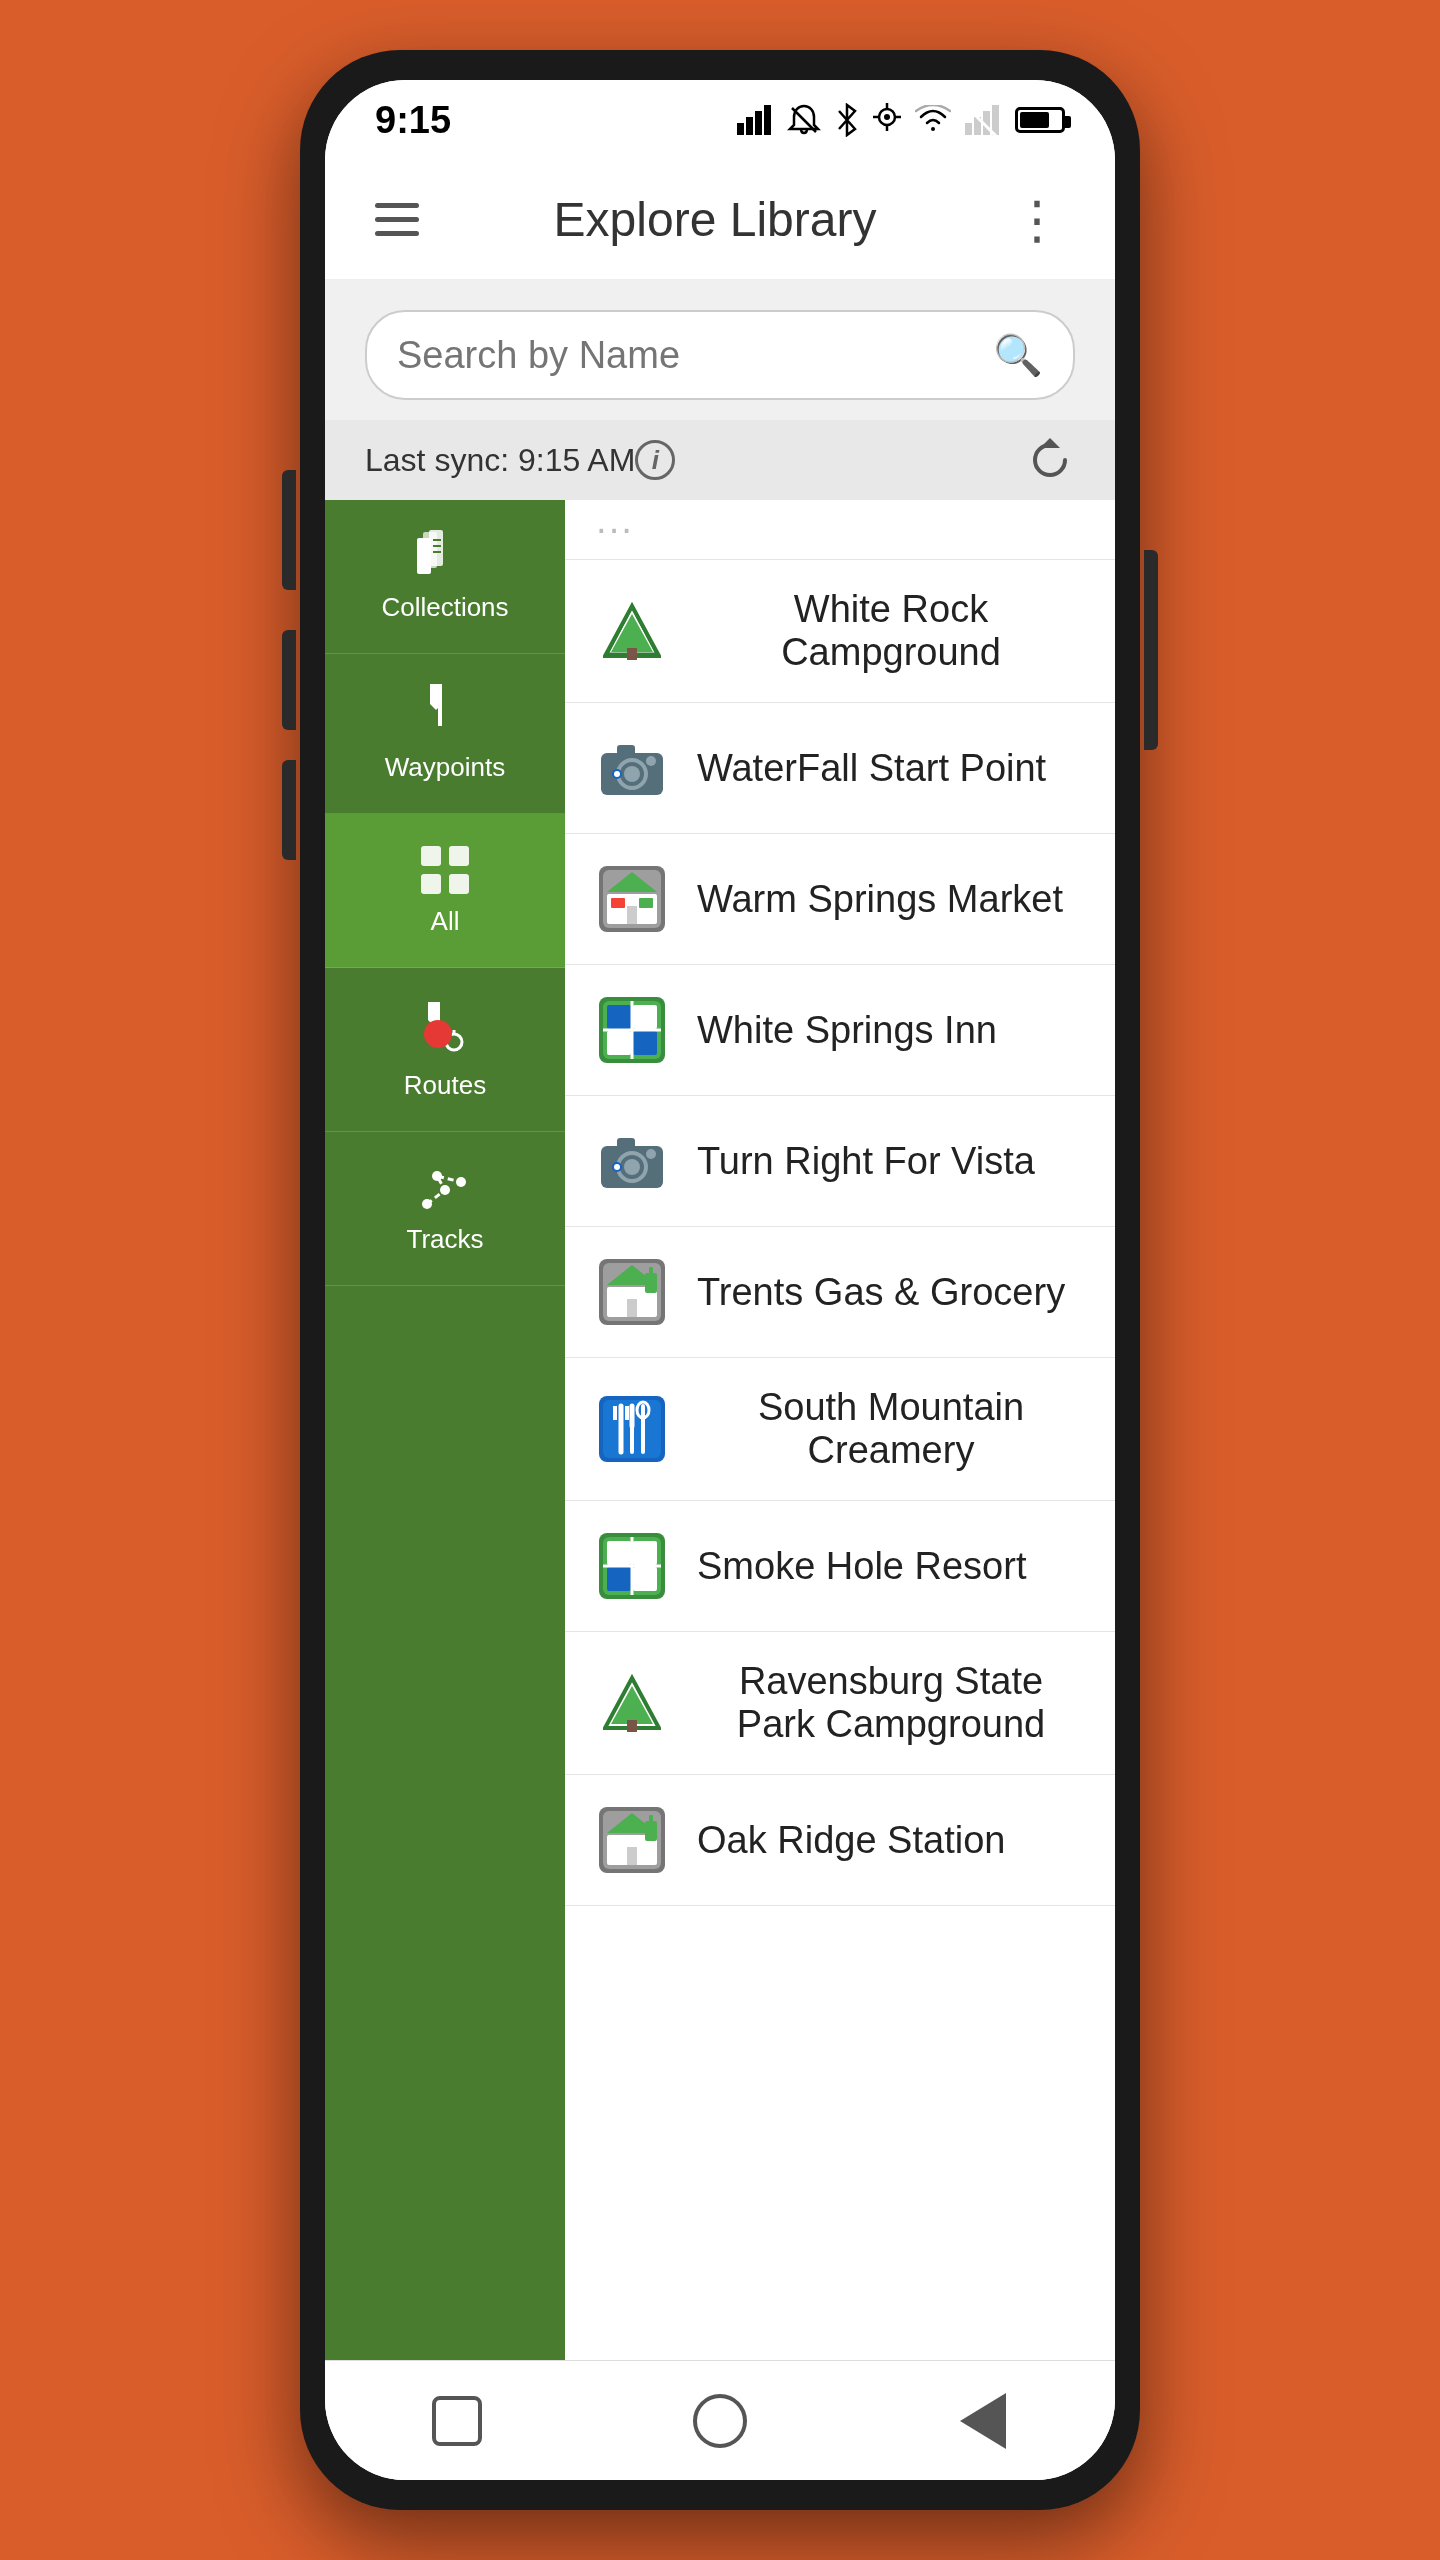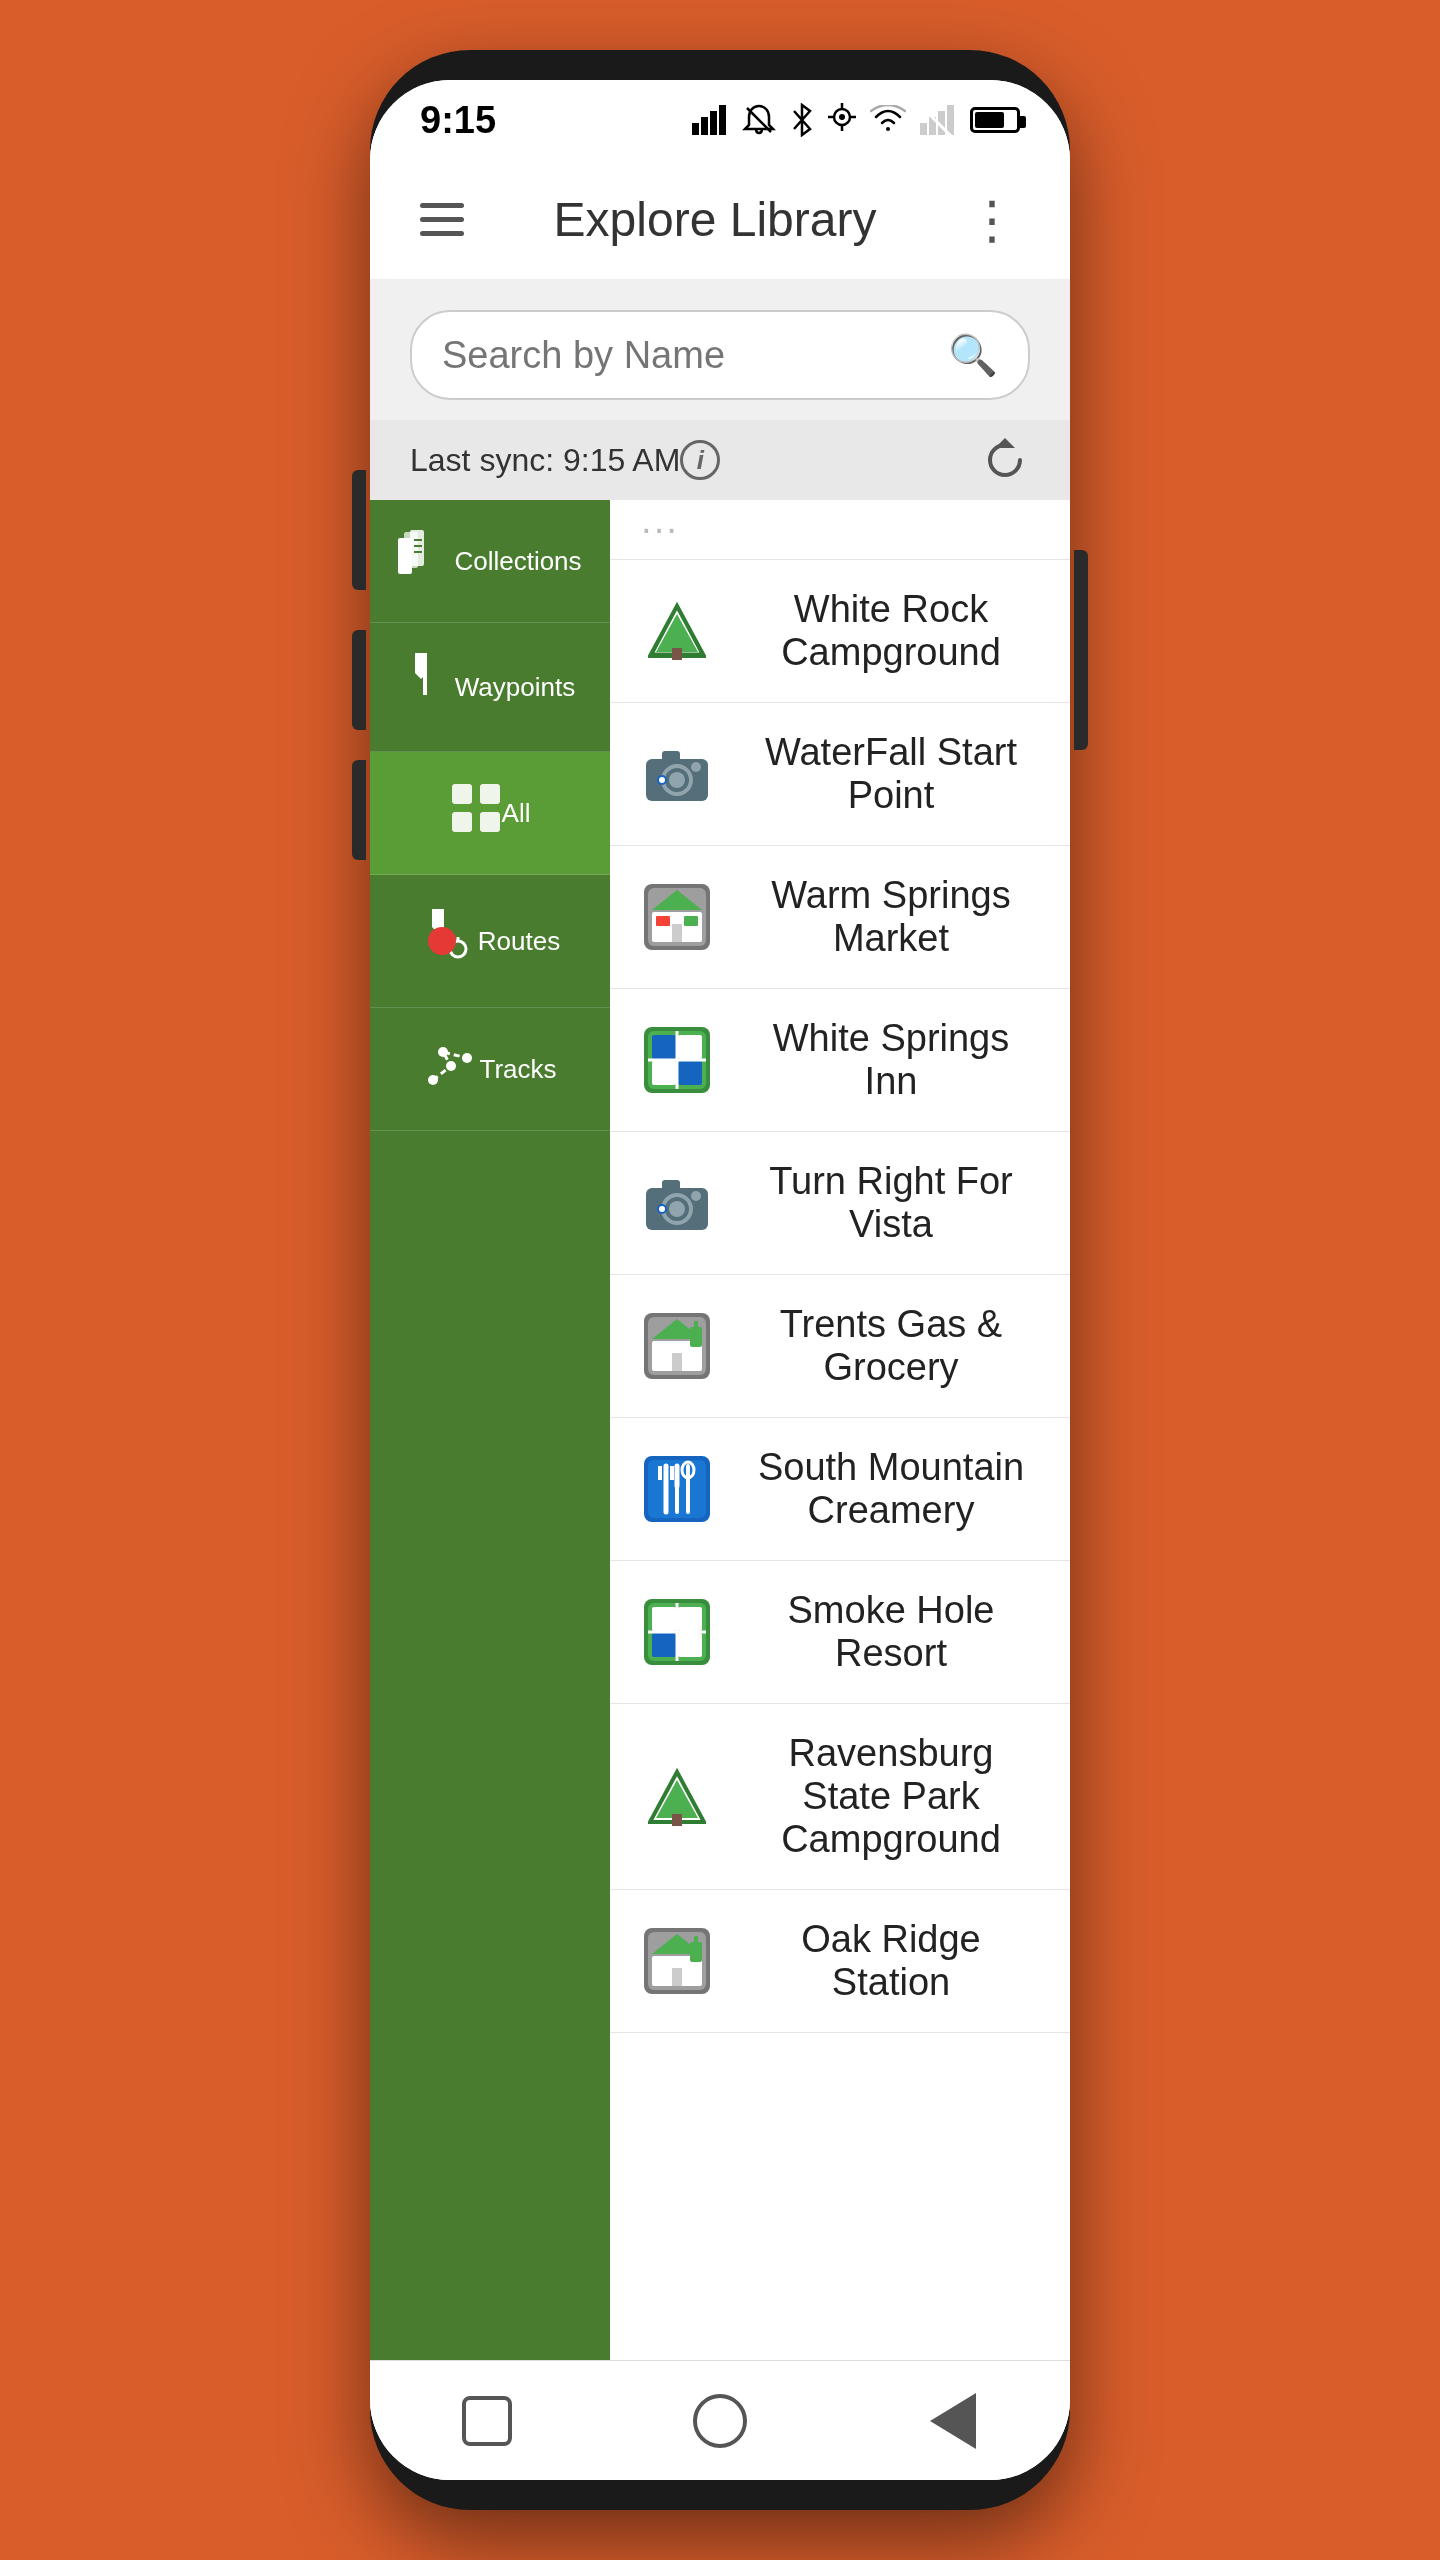--- a/index.html
+++ b/index.html
@@ -8,21 +8,21 @@
       height: 2560px;
       background-color: #D95D2B;
       display: flex;
       align-items: center;
       justify-content: center;
       font-family: 'Arial', sans-serif;
       overflow: hidden;
     }
 
     .phone-outer {
-      width: 700px;
+      width: 840px;
       height: 2460px;
       background: #1a1a1a;
       border-radius: 100px;
       display: flex;
       align-items: center;
       justify-content: center;
       position: relative;
       box-shadow: 0 30px 80px rgba(0,0,0,0.5);
     }
 
@@ -231,21 +231,21 @@
     
     .sidebar {
       width: 240px;
       background: #4a7c2f;
       display: flex;
       flex-direction: column;
       flex-shrink: 0;
     }
     .sidebar-item {
       display: flex;
-      flex-direction: row;
+      flex-direction: column;
       align-items: center;
       justify-content: center;
       padding: 30px 23px;
       cursor: pointer;
       border-bottom: 1px solid rgba(255,255,255,0.15);
       position: relative;
     }
     .sidebar-item.active {
       background: #5a9c35;
     }

